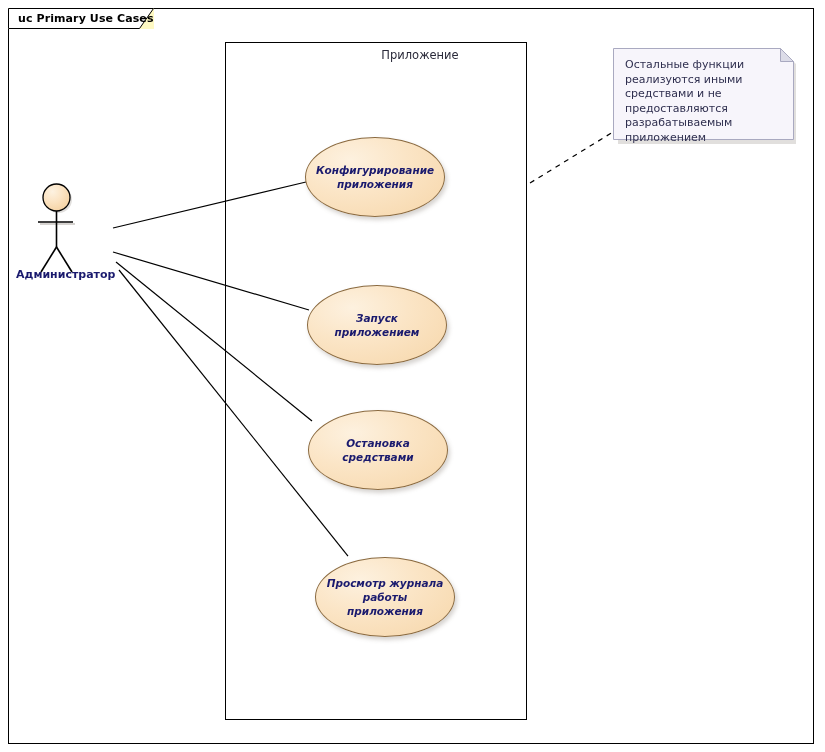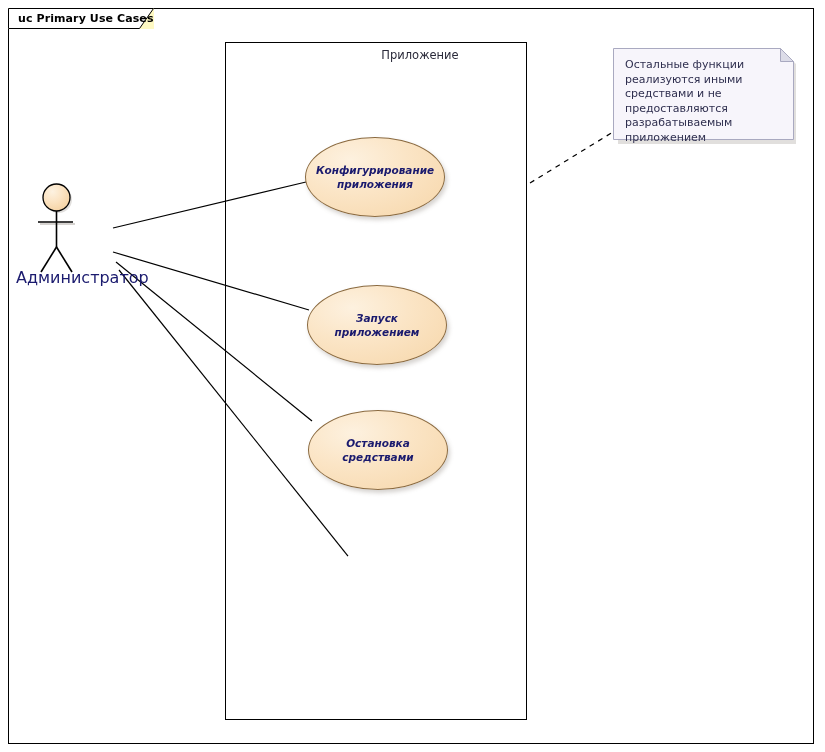--- a/index.html
+++ b/index.html
@@ -112,22 +112,22 @@
     position: absolute;
     left: 20px;
     top: 180px;
     width: 110px;
     height: 105px;
   }
   .actor-label {
     position: absolute;
     left: 16px;
     top: 268px;
-    font-size: 16px;
-    font-weight: normal;
+    font-size: 11px;
+    font-weight: bold;
     color: #1a1a6e;
     white-space: nowrap;
   }
 
   
   .note {
     position: absolute;
     left: 613px;
     top: 48px;
     width: 183px;
@@ -217,20 +217,24 @@
 
   <div class="usecase" style="left:307px; top:285px;">
     <span class="uc-label">Запуск приложением</span>
   </div>
 
   <div class="usecase" style="left:308px; top:410px;">
     <span class="uc-label">Остановка
 средствами</span>
   </div>
 
+  <div class="usecase" style="left:315px; top:557px;">
+    <span class="uc-label">Просмотр журнала
+работы приложения</span>
+  </div>
 
   <div class="note">
     <svg width="183" height="96" viewBox="0 0 183 96">
 
       <path d="M 5 5 L 172 5 L 183 16 L 183 96 L 5 96 Z" fill="rgba(120,110,100,0.22)"></path>
 
       <path d="M 0.5 0.5 L 167.5 0.5 L 180.5 13.5 L 180.5 91.5 L 0.5 91.5 Z" fill="#f7f5fb" stroke="#a9a9c0" stroke-width="1"></path>
 
       <path d="M 167.5 0.5 L 167.5 13.5 L 180.5 13.5 Z" fill="#dcdce8" stroke="#a9a9c0" stroke-width="1"></path>
     </svg>

